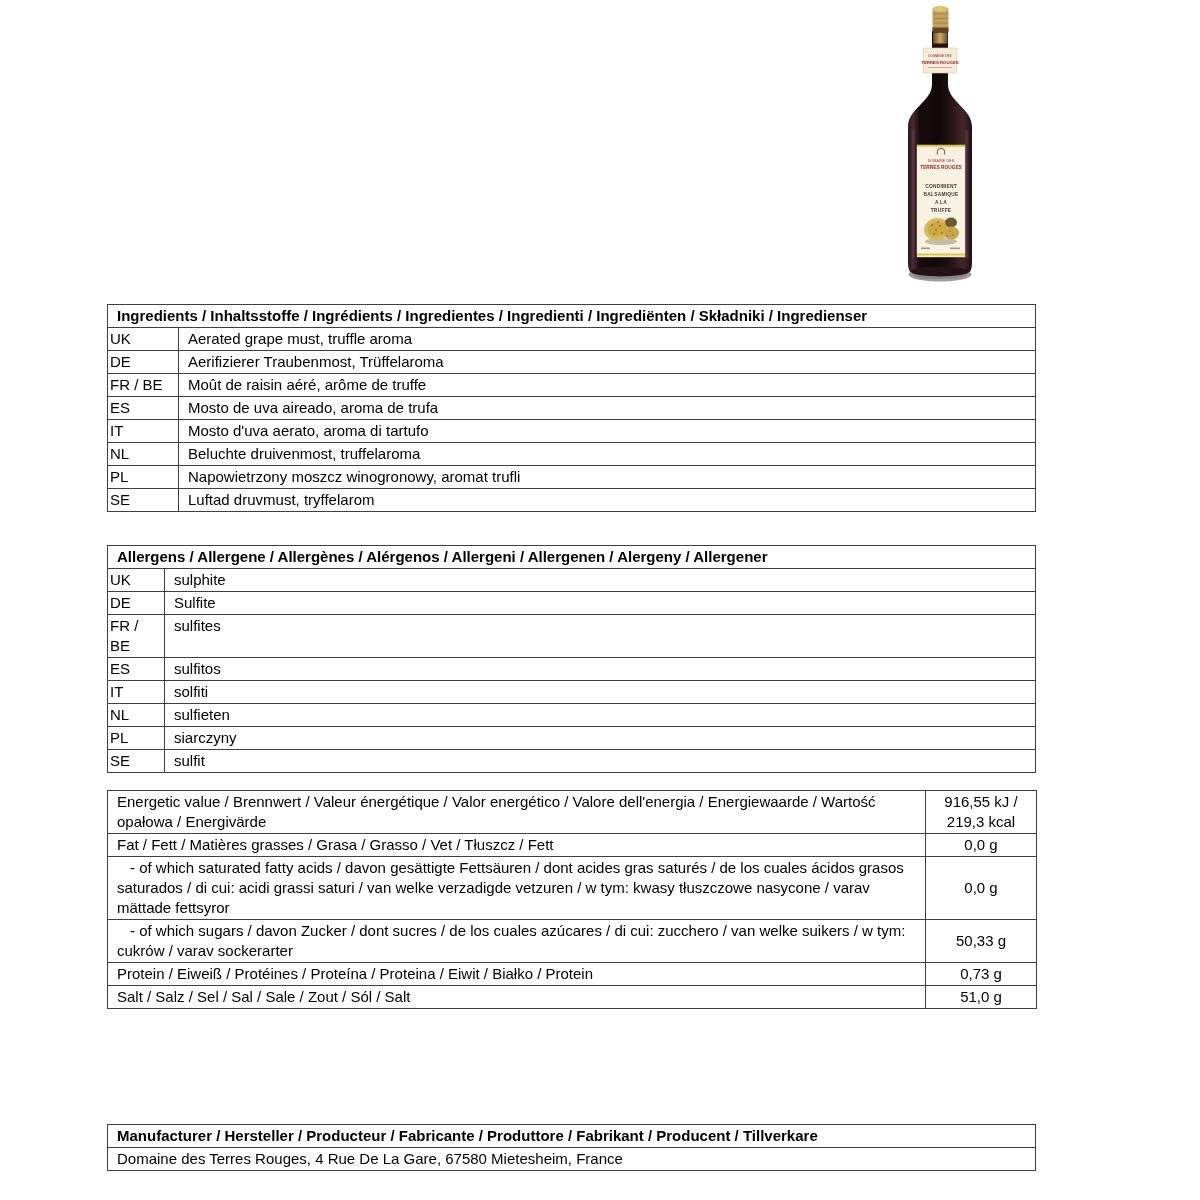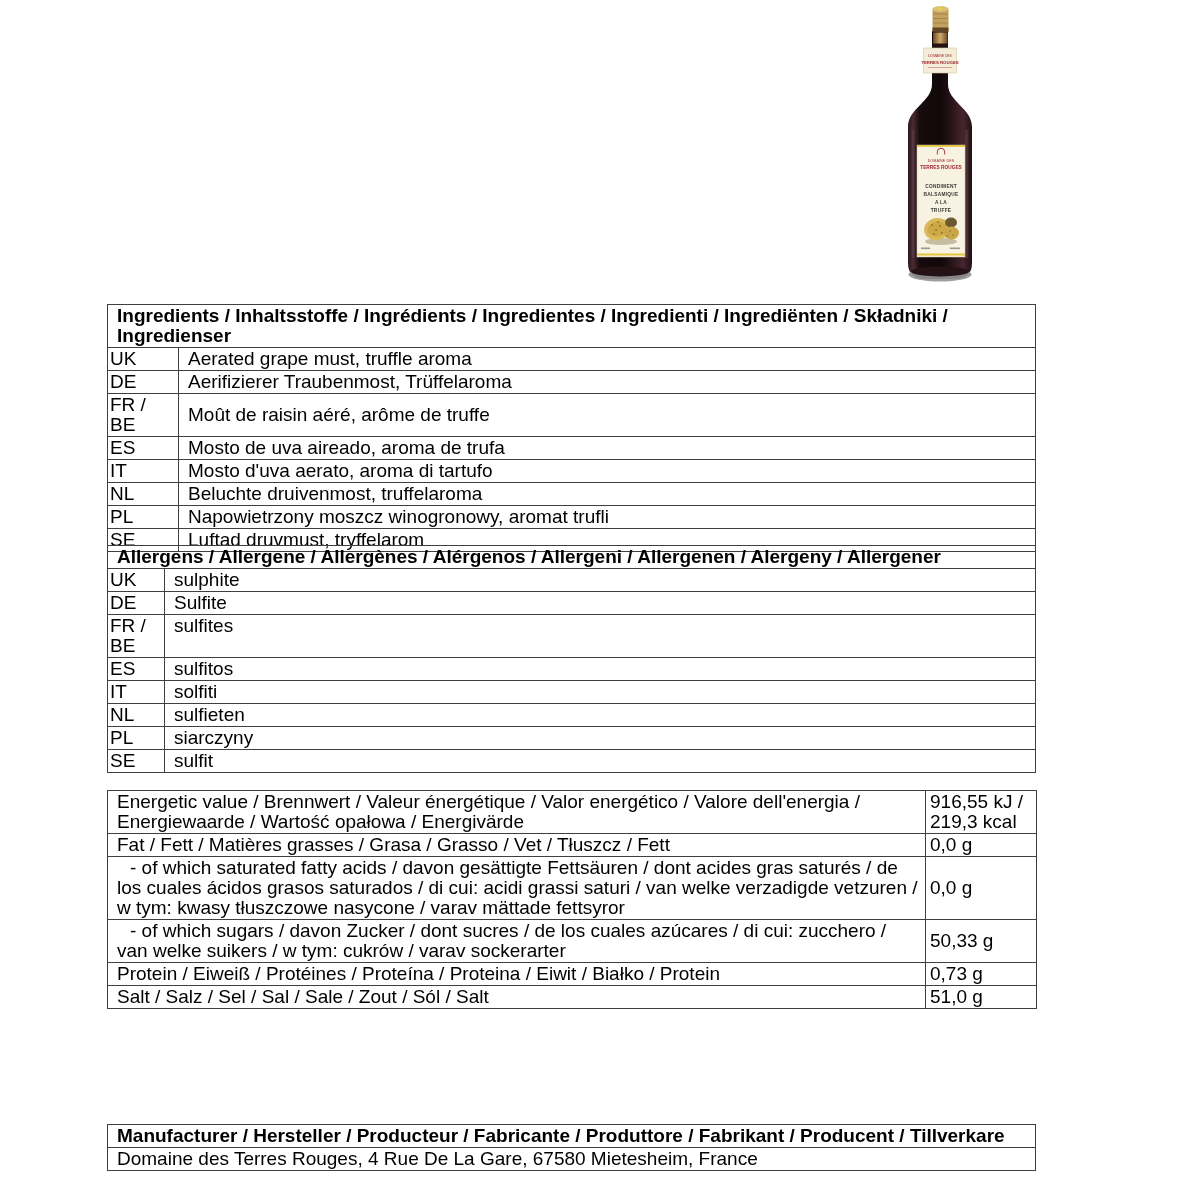--- a/index.html
+++ b/index.html
@@ -6,33 +6,33 @@
   .page {
     position:relative; width:1200px; height:1200px; background:#ffffff;
     font-family:"Liberation Sans", sans-serif; color:#000;
     overflow:hidden;
   }
   .bottle-wrap { position:absolute; left:895px; top:0; width:90px; height:290px; }
 
   table.sheet-table {
     position:absolute; left:107px; width:929px;
     border-collapse:collapse; table-layout:fixed;
-    font-size:19px; color:#000;
+    font-size:15px; color:#000;
   }
   .sheet-table td {
     border:1.5px solid #3f3f3f;
     line-height:20px;
     padding:1px 6px 1px 9px;
     vertical-align:middle;
     word-wrap:break-word;
   }
   .sheet-table td.hdr { font-weight:700; }
   .sheet-table td.code { font-weight:400; text-align:left; padding:1px 2px; }
   .tbl-allergens td { vertical-align:top; }
-  .tbl-nutrition td.nval { padding:1px 4px; }
+  .tbl-nutrition td.nval { text-align:center; padding:1px 4px; }
   .sheet-table td.indent { text-indent:13px; }
 
   .tbl-ingredients { top:304px; }
   .tbl-allergens   { top:537px;margin-top:8px; }
   .tbl-nutrition   { top:790px; }
   .tbl-manufacturer{ top:1124px; }
 
   svg text { font-family:"Liberation Sans", sans-serif; }
 </style>
 </head>

